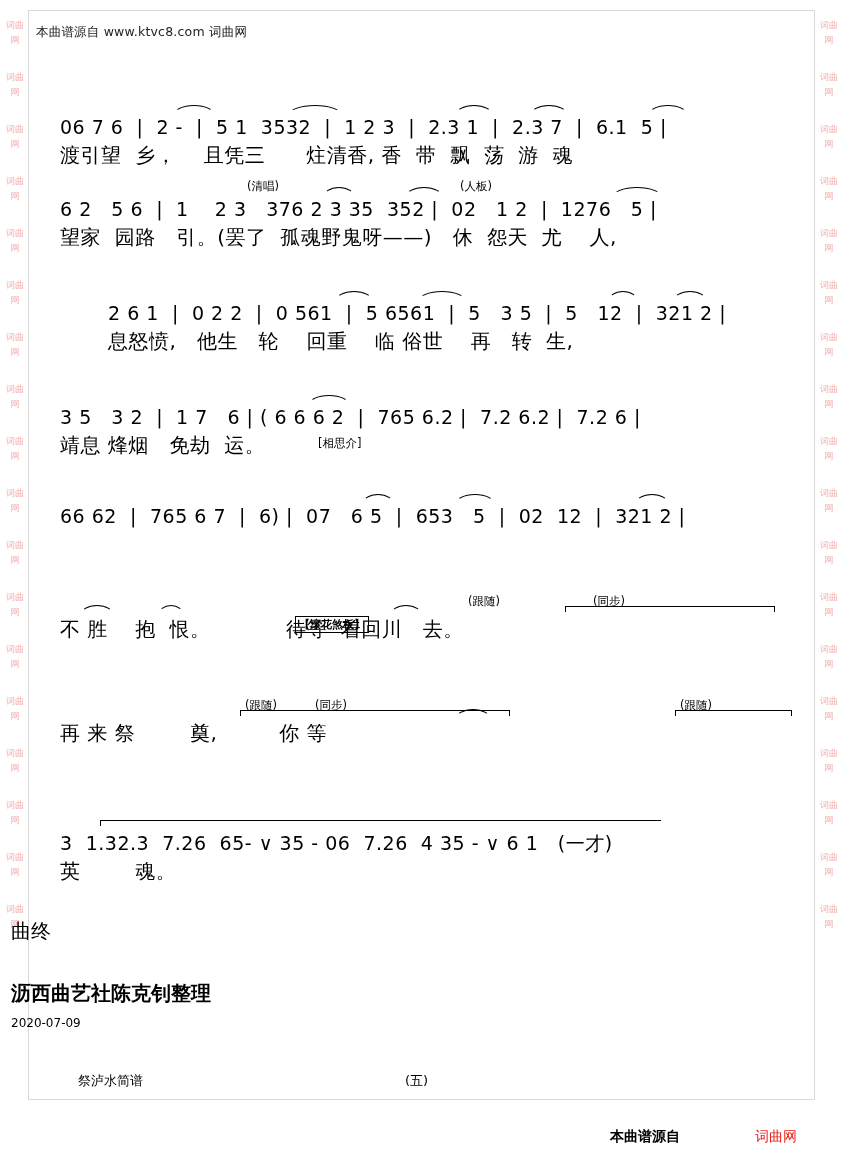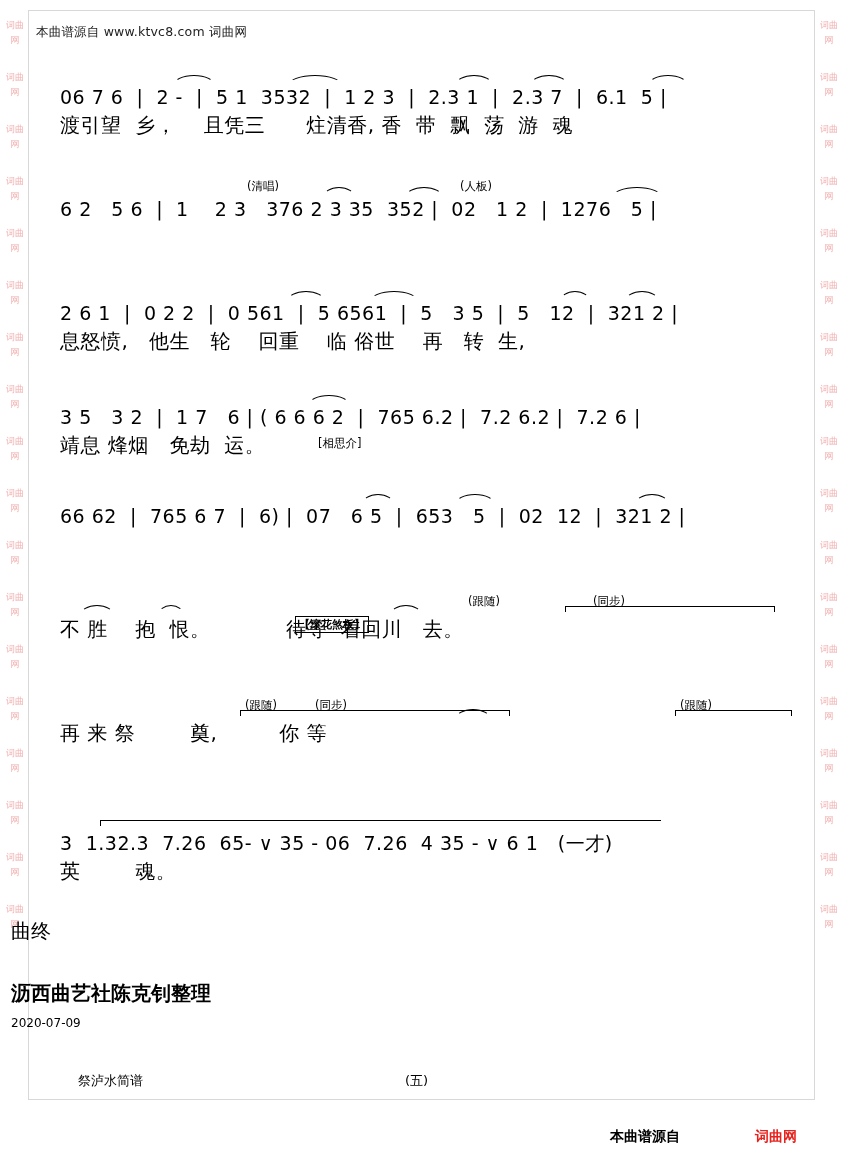--- a/index.html
+++ b/index.html
@@ -150,21 +150,21 @@
     font-size: 14px;
     font-family: "DejaVu Sans", sans-serif;
     font-weight: bold;
   }
   .bottom-brand {
     position: absolute;
     left: 755px;
     top: 1128px;
     font-size: 14px;
     font-family: "DejaVu Sans", sans-serif;
-    font-weight: bold;
+    font-weight: normal;
     color: #e8211c;
   }
 </style>
 </head>
 <body>
 
 <div class="page">
 
   <div class="border-frame"></div>
 
@@ -205,44 +205,45 @@
     <div class="wm-item">词曲<br>网</div>
     <div class="wm-item">词曲<br>网</div>
     <div class="wm-item">词曲<br>网</div>
     <div class="wm-item">词曲<br>网</div>
     <div class="wm-item">词曲<br>网</div>
   </div>
 
   <div class="top-source">本曲谱源自 www.ktvc8.com 词曲网</div>
 
   <div class="system" style="top:84px;">
-    <div style="position:relative;">
+    <div style="position:relative;margin-top:30px;">
       <div class="slur" style="left:113px; top:-9px; width:40px;"></div>
       <div class="slur" style="left:228px; top:-9px; width:52px;"></div>
       <div class="slur" style="left:395px; top:-9px; width:36px;"></div>
       <div class="slur" style="left:470px; top:-9px; width:36px;"></div>
       <div class="slur" style="left:588px; top:-9px; width:38px;"></div>
       <div class="numline">06 7 6  |  2 -  |  5 1  3532  |  1 2 3  |  2.3 1  |  2.3 7  |  6.1  5 |</div>
       <div class="lyricline">渡引望  乡，    且凭三      炷清香, 香  带  飘  荡  游  魂</div>
     </div>
   </div>
 
   <div class="system" style="top:196px;">
     <div style="position:relative;">
       <div class="anno" style="left:187px; top:-17px;">(清唱)</div>
       <div class="anno" style="left:400px; top:-17px;">(人板)</div>
       <div class="slur" style="left:263px; top:-9px; width:30px;"></div>
       <div class="slur" style="left:345px; top:-9px; width:36px;"></div>
       <div class="slur" style="left:552px; top:-9px; width:48px;"></div>
       <div class="numline">6 2   5 6  |  1    2 3   376 2 3 35  352 |  02   1 2  |  1276   5 |</div>
+      <div class="lyricline">望家  园路   引。(罢了  孤魂野鬼呀——)   休  怨天  尤    人,</div>
     </div>
   </div>
 
   <div class="system" style="top:300px;">
-    <div style="position:relative;">
+    <div style="position:relative;margin-left:48px;">
       <div class="slur" style="left:227px; top:-9px; width:36px;"></div>
       <div class="slur" style="left:310px; top:-9px; width:46px;"></div>
       <div class="slur" style="left:500px; top:-9px; width:28px;"></div>
       <div class="slur" style="left:565px; top:-9px; width:32px;"></div>
       <div class="numline">2 6 1  |  0 2 2  |  0 561  |  5 6561  |  5   3 5  |  5   12  |  321 2 |</div>
       <div class="lyricline">息怒愤,   他生   轮    回重    临 俗世    再   转  生,</div>
     </div>
   </div>
 
   <div class="system" style="top:404px;">

